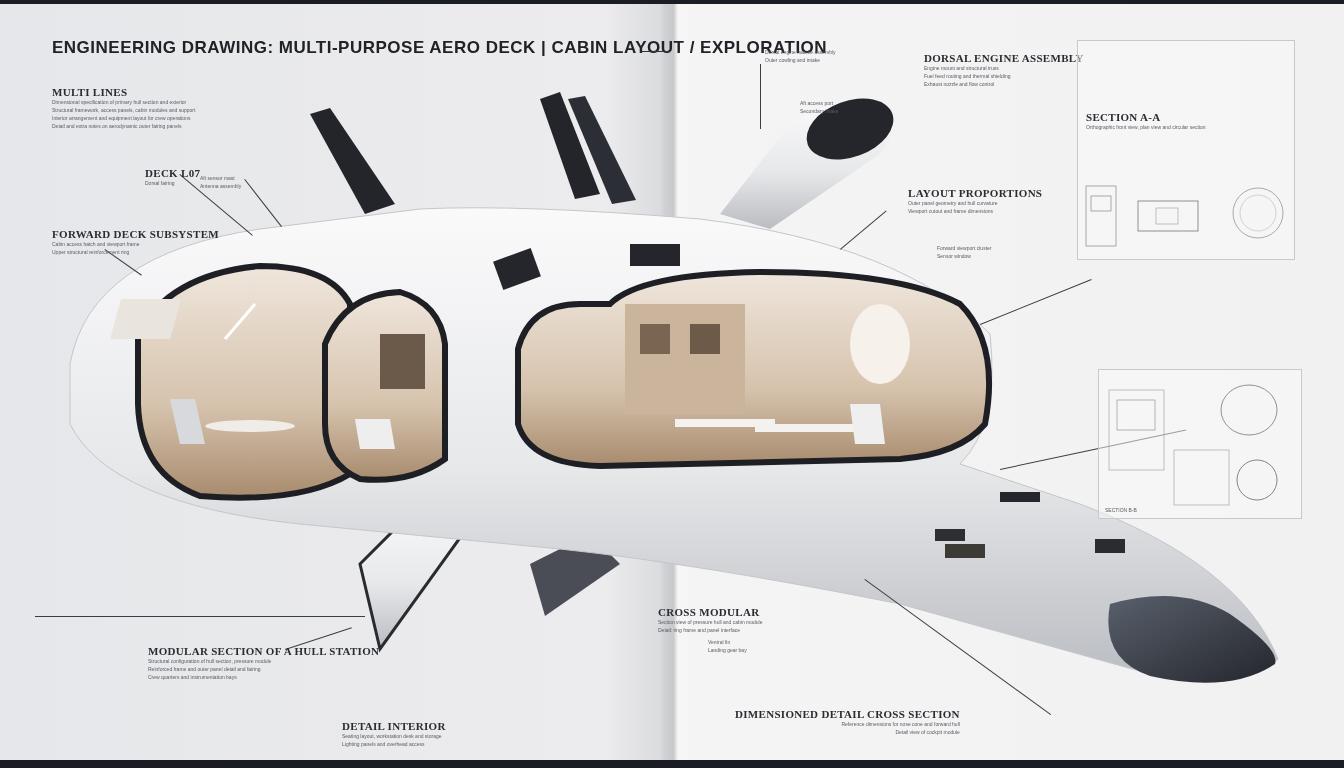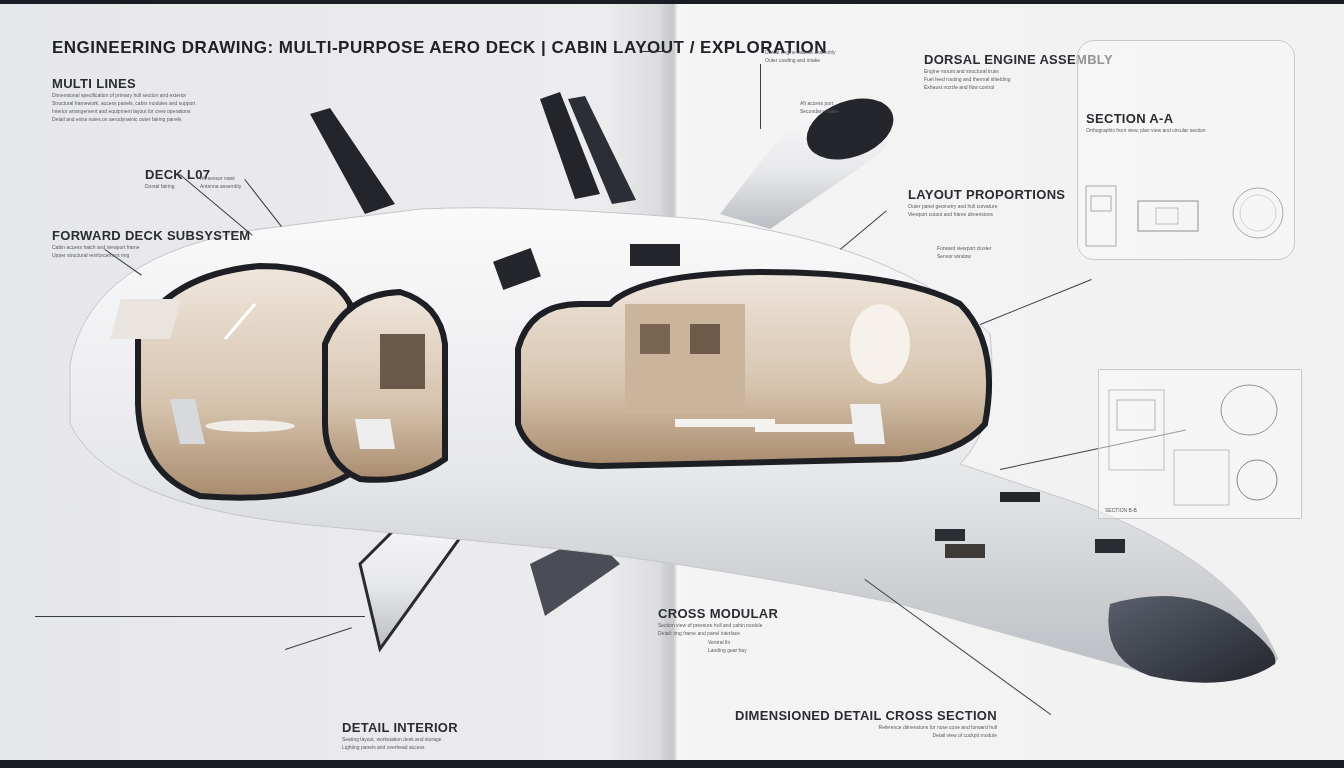--- a/index.html
+++ b/index.html
@@ -2,21 +2,21 @@
 <html><head>
 <meta charset="utf-8">
 <style>
   html,body{margin:0;padding:0;}
   body{width:1344px;height:768px;overflow:hidden;background:#1b1d24;font-family:"Liberation Sans",sans-serif;position:relative;}
   .book{position:absolute;left:0;top:4px;width:1344px;height:756px;background:linear-gradient(90deg,#e6e7ea 0%,#ececee 45%,#d9dadd 49.5%,#f4f4f5 51%,#f1f1f2 100%);}
   .gutter{position:absolute;left:660px;top:0;width:30px;height:756px;background:linear-gradient(90deg,rgba(0,0,0,0) 0%,rgba(0,0,0,.12) 45%,rgba(255,255,255,.6) 60%,rgba(0,0,0,0) 100%);}
   .title{position:absolute;left:52px;top:34px;font-size:17px;font-weight:bold;letter-spacing:.5px;color:#202228;white-space:nowrap;}
   .title-rule{position:absolute;left:640px;top:47px;width:30px;height:1px;background:#333;}
   .note{position:absolute;color:#2a2c31;}
-  .note .h{font-size:13px;font-weight:bold;letter-spacing:.3px;white-space:nowrap;}
+  .note .h{font-size:11px;font-weight:bold;letter-spacing:.3px;white-space:nowrap;font-family:Liberation Serif, serif;}
   .note .b{font-size:5px;line-height:8px;color:#5a5c62;white-space:nowrap;}
   .lead{position:absolute;height:1px;background:#3b3d44;transform-origin:0 0;}
   .panel{position:absolute;border:1px solid #c8c9cc;background:rgba(250,250,250,.5);}
   svg{position:absolute;left:0;top:0;}
 </style>
 </head>
 <body>
 
 <div class="book">
   <div class="gutter"></div>
@@ -86,39 +86,45 @@
   <div class="lead" style="left:245px;top:175px;width:60px;transform:rotate(52deg);"></div>
   <div class="lead" style="left:105px;top:245px;width:45px;transform:rotate(35deg);"></div>
   <div class="lead" style="left:35px;top:612px;width:330px;"></div>
   <div class="lead" style="left:285px;top:645px;width:70px;transform:rotate(-18deg);"></div>
   <div class="lead" style="left:840px;top:245px;width:60px;transform:rotate(-40deg);"></div>
   <div class="lead" style="left:980px;top:320px;width:120px;transform:rotate(-22deg);"></div>
   <div class="lead" style="left:1000px;top:465px;width:190px;transform:rotate(-12deg);"></div>
   <div class="lead" style="left:865px;top:575px;width:230px;transform:rotate(36deg);"></div>
   <div class="lead" style="left:760px;top:60px;width:1px;height:65px;"></div>
 
-  <div class="note" style="left:52px;top:72px;">
+  <div class="note" style="left:52px;top:82px;">
     <div class="h">MULTI LINES</div>
     <div class="b">Dimensional specification of primary hull section and exterior</div>
     <div class="b">Structural framework, access panels, cabin modules and support</div>
     <div class="b">Interior arrangement and equipment layout for crew operations</div>
     <div class="b">Detail and extra notes on aerodynamic outer fairing panels</div>
   </div>
   <div class="note" style="left:145px;top:163px;">
     <div class="h">DECK L07</div>
     <div class="b">Dorsal fairing</div>
   </div>
   <div class="note" style="left:52px;top:224px;">
     <div class="h">FORWARD DECK SUBSYSTEM</div>
     <div class="b">Cabin access hatch and viewport frame</div>
     <div class="b">Upper structural reinforcement ring</div>
   </div>
   <div class="note" style="left:200px;top:170px;">
     <div class="b">Aft sensor mast</div>
     <div class="b">Antenna assembly</div>
+  </div>
+  <div class="note" style="left:148px;top:641px;">
+    <div class="h">MODULAR SECTION OF A HULL STATION</div>
+    <div class="b">Structural configuration of hull section, pressure module</div>
+    <div class="b">Reinforced frame and outer panel detail and fairing</div>
+    <div class="b">Crew quarters and instrumentation bays</div>
   </div>
   <div class="note" style="left:342px;top:716px;">
     <div class="h">DETAIL INTERIOR</div>
     <div class="b">Seating layout, workstation desk and storage</div>
     <div class="b">Lighting panels and overhead access</div>
   </div>
 
   <div class="note" style="left:765px;top:44px;">
     <div class="b">Dorsal engine nacelle assembly</div>
     <div class="b">Outer cowling and intake</div>
@@ -150,21 +156,21 @@
   <div class="note" style="left:708px;top:634px;">
     <div class="b">Ventral fin</div>
     <div class="b">Landing gear bay</div>
   </div>
   <div class="note" style="left:735px;top:704px;text-align:right;">
     <div class="h">DIMENSIONED DETAIL CROSS SECTION</div>
     <div class="b">Reference dimensions for nose cone and forward hull</div>
     <div class="b">Detail view of cockpit module</div>
   </div>
 
-  <div class="panel" style="left:1077px;top:36px;width:216px;height:218px;border-radius:17px;">
+  <div class="panel" style="left:1077px;top:36px;width:216px;height:218px;">
     <div class="note" style="left:8px;top:70px;">
       <div class="h">SECTION A-A</div>
       <div class="b">Orthographic front view, plan view and circular section</div>
     </div>
     <svg width="216" height="218">
       <rect x="8" y="145" width="30" height="60" fill="none" stroke="#888" stroke-width=".7"></rect>
       <rect x="13" y="155" width="20" height="15" fill="none" stroke="#888" stroke-width=".7"></rect>
       <rect x="60" y="160" width="60" height="30" fill="none" stroke="#777" stroke-width=".8"></rect>
       <rect x="78" y="167" width="22" height="16" fill="none" stroke="#999" stroke-width=".6"></rect>
       <circle cx="180" cy="172" r="25" fill="none" stroke="#888" stroke-width=".7"></circle>

